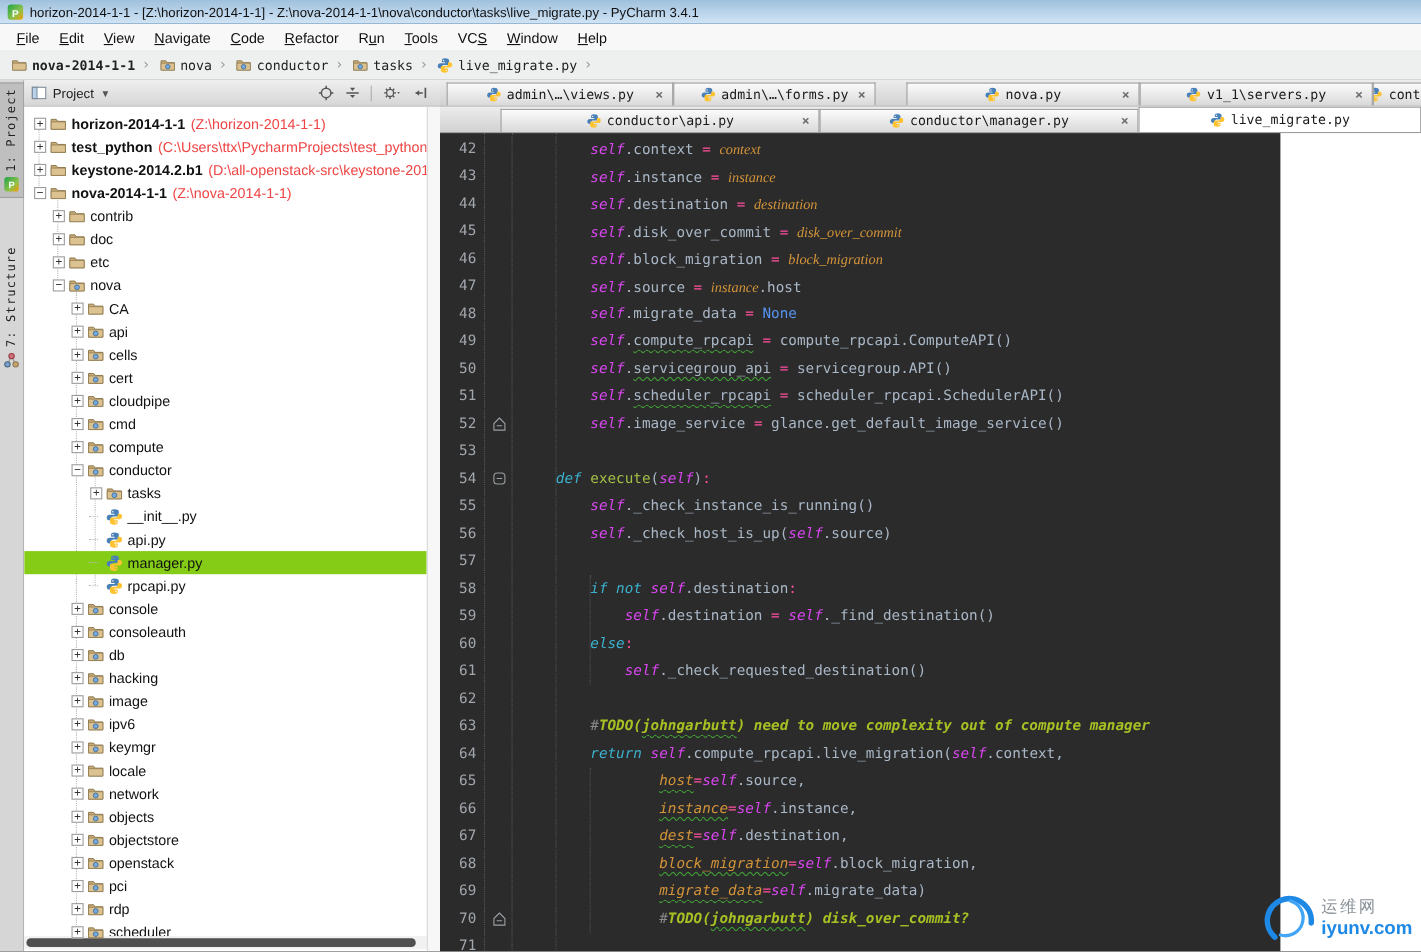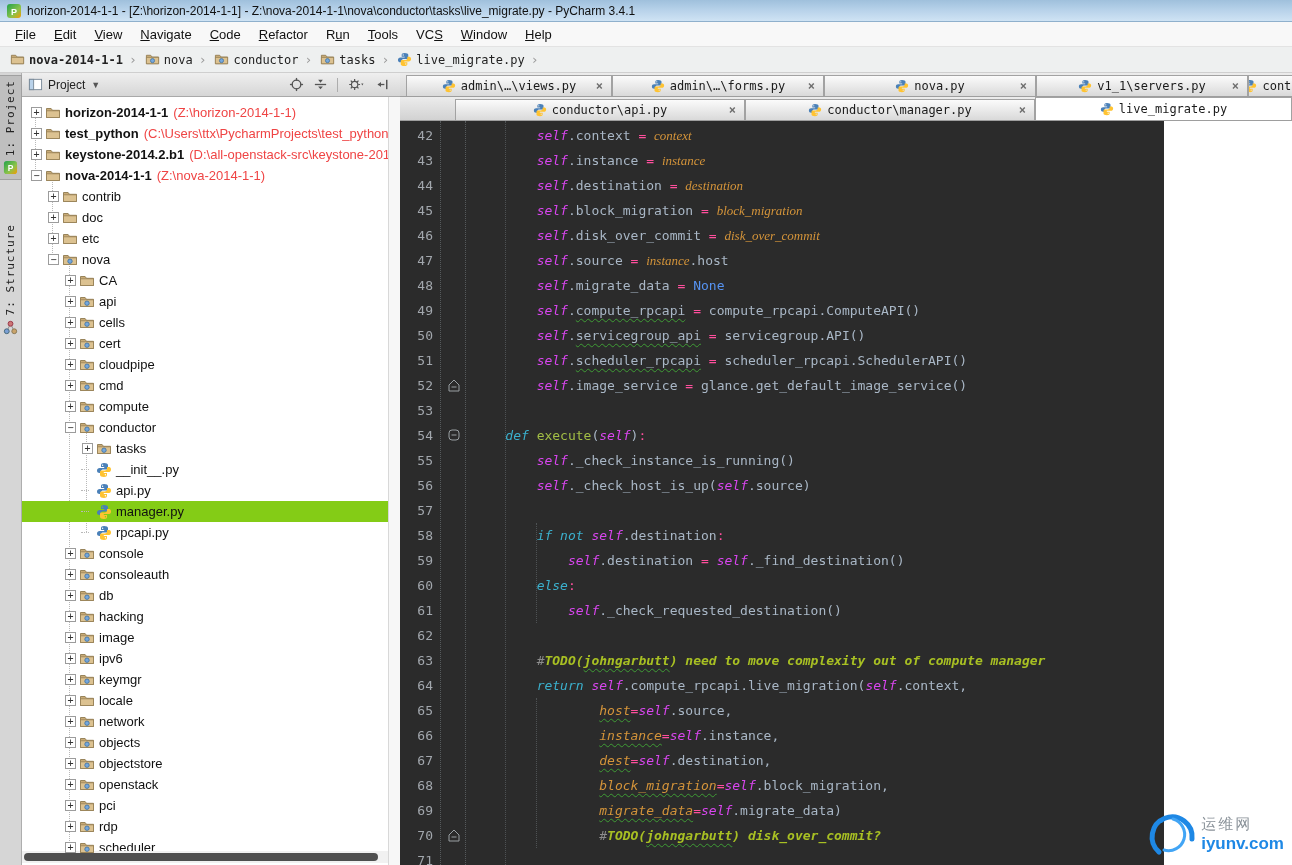--- a/index.html
+++ b/index.html
@@ -764,21 +764,21 @@
       <div class="tab" style="left: 6px; width: 206px;">
         <span class="py">
           <svg viewBox="0 0 16 16" width="100%" height="100%">
             <path fill="#4a80b8" d="M8 1C6 1 5 1.8 5 3v2h3.2v.9H3.6C2.1 5.9 1 6.9 1 8.6 1 10.4 2.1 11 3.6 11H5V9.4C5 8.1 6 7.5 7.3 7.5h3.2c1.2 0 1.5-.7 1.5-1.5V3c0-1.2-1.5-2-4-2zM6.6 2.5a.7.7 0 1 1 0 1.4.7.7 0 0 1 0-1.4z"></path>
             <path fill="#ffc331" d="M8 15c2 0 3-.8 3-2v-2H7.8v-.9h4.6c1.5 0 2.6-1 2.6-2.7C15 5.6 13.9 5 12.4 5H11v1.6C11 7.9 10 8.5 8.7 8.5H5.5C4.3 8.5 4 9.2 4 10v3c0 1.2 1.5 2 4 2zm1.4-1.5a.7.7 0 1 1 0-1.4.7.7 0 0 1 0 1.4z"></path>
           </svg>
         </span>
         <span>admin\…\views.py</span>
         <span class="x">×</span>
       </div>
-      <div class="tab" style="left: 212px; width: 212px;">
+      <div class="tab" style="left: 212px; width: 184px;">
         <span class="py">
           <svg viewBox="0 0 16 16" width="100%" height="100%">
             <path fill="#4a80b8" d="M8 1C6 1 5 1.8 5 3v2h3.2v.9H3.6C2.1 5.9 1 6.9 1 8.6 1 10.4 2.1 11 3.6 11H5V9.4C5 8.1 6 7.5 7.3 7.5h3.2c1.2 0 1.5-.7 1.5-1.5V3c0-1.2-1.5-2-4-2zM6.6 2.5a.7.7 0 1 1 0 1.4.7.7 0 0 1 0-1.4z"></path>
             <path fill="#ffc331" d="M8 15c2 0 3-.8 3-2v-2H7.8v-.9h4.6c1.5 0 2.6-1 2.6-2.7C15 5.6 13.9 5 12.4 5H11v1.6C11 7.9 10 8.5 8.7 8.5H5.5C4.3 8.5 4 9.2 4 10v3c0 1.2 1.5 2 4 2zm1.4-1.5a.7.7 0 1 1 0-1.4.7.7 0 0 1 0 1.4z"></path>
           </svg>
         </span>
         <span>admin\…\forms.py</span>
         <span class="x">×</span>
       </div>
       <div class="tab" style="left: 424px; width: 212px;">
@@ -894,24 +894,24 @@
         <div class="code-line">
           <pre><span class="cs-t">        </span><span class="cs-s">self</span><span class="cs-t">.context </span><span class="cs-p">=</span><span class="cs-t"> </span><span class="cs-m">context</span></pre>
         </div>
         <div class="code-line">
           <pre><span class="cs-t">        </span><span class="cs-s">self</span><span class="cs-t">.instance </span><span class="cs-p">=</span><span class="cs-t"> </span><span class="cs-m">instance</span></pre>
         </div>
         <div class="code-line">
           <pre><span class="cs-t">        </span><span class="cs-s">self</span><span class="cs-t">.destination </span><span class="cs-p">=</span><span class="cs-t"> </span><span class="cs-m">destination</span></pre>
         </div>
         <div class="code-line">
+          <pre><span class="cs-t">        </span><span class="cs-s">self</span><span class="cs-t">.disk_over_commit </span><span class="cs-p">=</span><span class="cs-t"> </span><span class="cs-m">disk_over_commit</span></pre>
+        </div>
+        <div class="code-line">
           <pre><span class="cs-t">        </span><span class="cs-s">self</span><span class="cs-t">.block_migration </span><span class="cs-p">=</span><span class="cs-t"> </span><span class="cs-m">block_migration</span></pre>
-        </div>
-        <div class="code-line">
-          <pre><span class="cs-t">        </span><span class="cs-s">self</span><span class="cs-t">.disk_over_commit </span><span class="cs-p">=</span><span class="cs-t"> </span><span class="cs-m">disk_over_commit</span></pre>
         </div>
         <div class="code-line">
           <pre><span class="cs-t">        </span><span class="cs-s">self</span><span class="cs-t">.source </span><span class="cs-p">=</span><span class="cs-t"> </span><span class="cs-m">instance</span><span class="cs-t">.host</span></pre>
         </div>
         <div class="code-line">
           <pre><span class="cs-t">        </span><span class="cs-s">self</span><span class="cs-t">.migrate_data </span><span class="cs-p">=</span><span class="cs-t"> </span><span class="cs-n">None</span></pre>
         </div>
         <div class="code-line">
           <pre><span class="cs-t">        </span><span class="cs-s">self</span><span class="cs-t">.</span><span class="cs-tw wavy">compute_rpcapi</span><span class="cs-t"> </span><span class="cs-p">=</span><span class="cs-t"> compute_rpcapi.ComputeAPI()</span></pre>
         </div>

